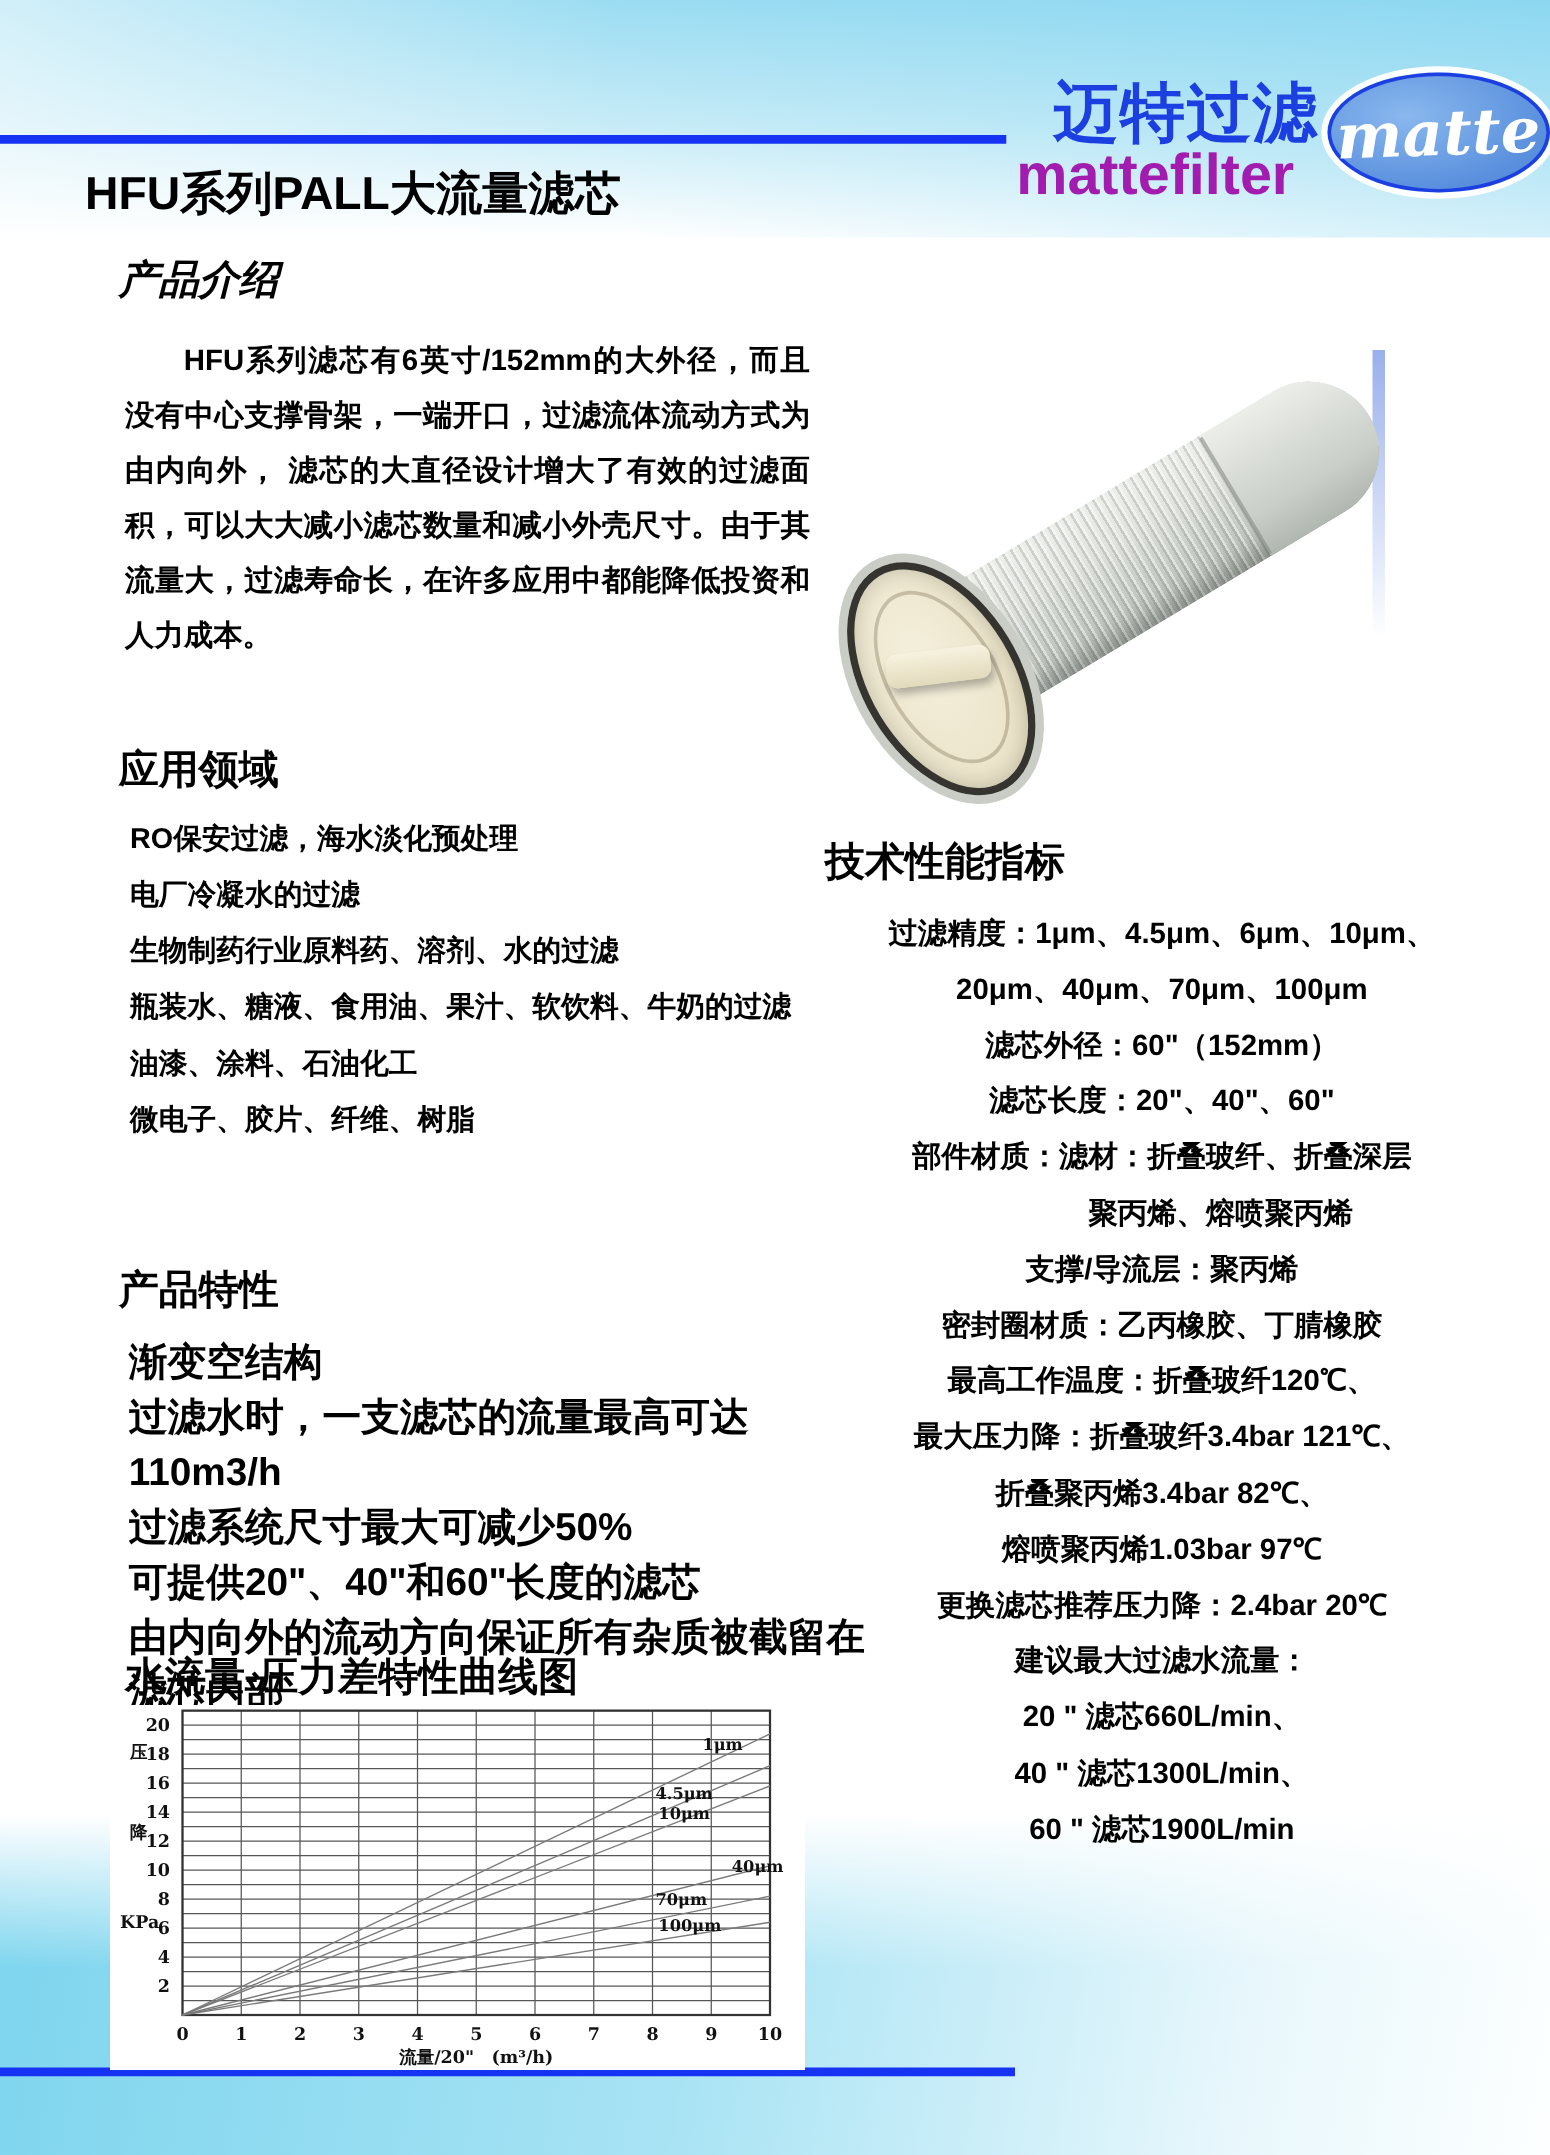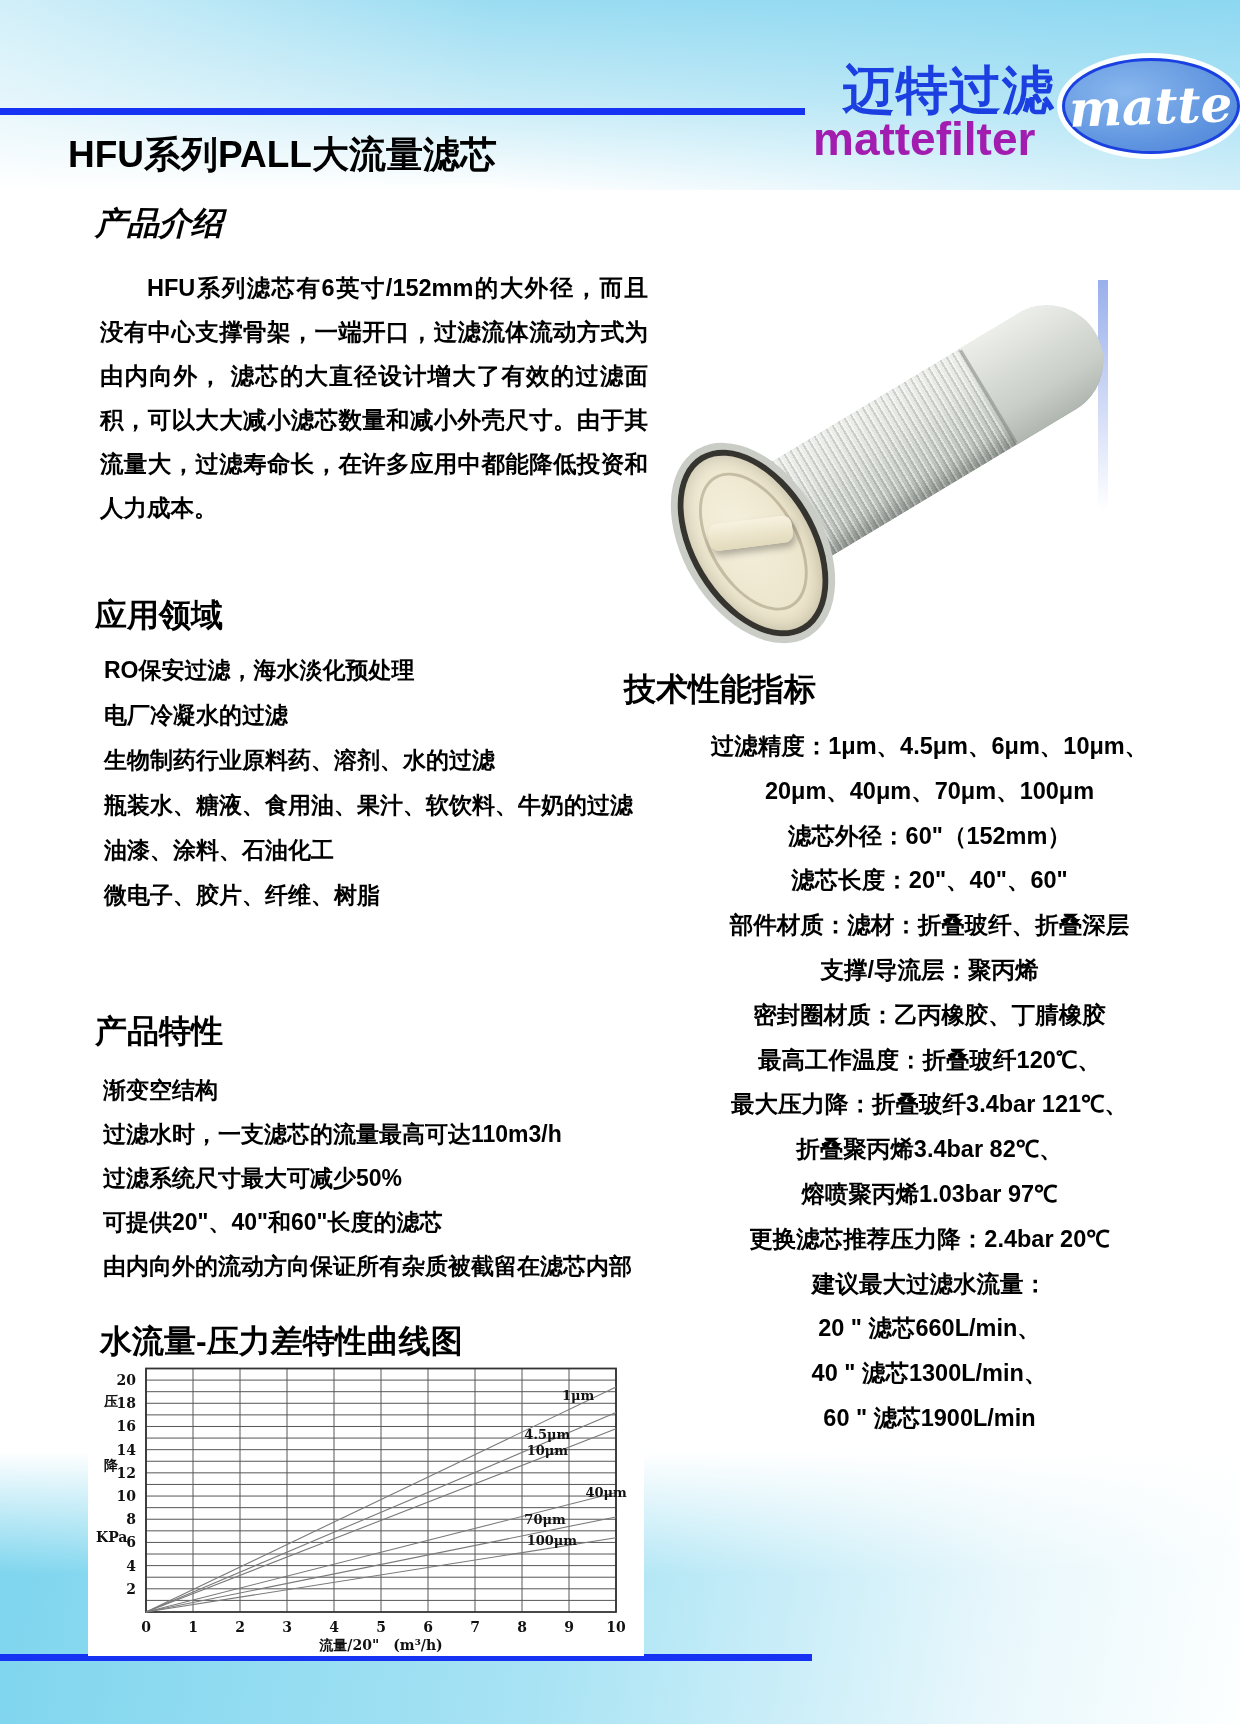--- a/index.html
+++ b/index.html
@@ -24,26 +24,26 @@
     border:3px solid #1b3fe0;box-shadow:0 0 0 5px rgba(255,255,255,.95);
     display:flex;align-items:center;justify-content:center;}
   .logo-ellipse span{font-family:"DejaVu Serif",serif;font-style:italic;font-weight:bold;color:#fff;
     font-size:50px;transform:rotate(-2deg);}
   
   .page-title{position:absolute;left:68px;top:130px;font-size:37px;white-space:nowrap;}
   .sec-h{position:absolute;font-size:32px;white-space:nowrap;}
   #h-intro{left:95px;top:202px;font-style:italic;}
   #h-apps{left:95px;top:594px;}
   #h-feat{left:95px;top:1010px;}
-  #h-tech{left:624px;top:668px;}
+  #h-tech{left:660px;top:668px;}
   #h-chart{left:100px;top:1320px;}
   .intro-body{position:absolute;left:100px;top:266px;width:548px;font-size:23.5px;line-height:44px;
     text-indent:2em;text-align:justify;}
   .apps-list{position:absolute;left:104px;top:648px;width:550px;font-size:23px;line-height:45px;}
-  .feat-list{position:absolute;left:103px;top:1068px;width:590px;font-size:23px;line-height:44px;}
+  .feat-list{position:absolute;left:103px;top:1068px;width:590px;font-size:31px;line-height:44px;}
   .tech-list{position:absolute;left:632px;top:724px;width:595px;font-size:23.5px;line-height:44.8px;text-align:center;}
   .li{white-space:normal;}
   
   .chart-panel{position:absolute;left:88px;top:1364px;width:556px;height:292px;background:#ffffff;}
   
   .photo{position:absolute;left:630px;top:255px;width:530px;height:425px;}
   .photo-edge{position:absolute;left:468px;top:25px;width:10px;height:230px;
     background:linear-gradient(to bottom, rgba(70,110,220,.55), rgba(70,110,220,0));}
   .tube{position:absolute;left:118px;top:230px;width:405px;height:112px;border-radius:56px;
     transform:rotate(-31deg);transform-origin:0 50%;
@@ -115,20 +115,21 @@
       <div class="li">由内向外的流动方向保证所有杂质被截留在滤芯内部</div>
     </div>
 
   <div class="sec-h" id="h-tech">技术性能指标</div>
   <div class="tech-list">
       <div class="li">过滤精度：1μm、4.5μm、6μm、10μm、</div>
       <div class="li">20μm、40μm、70μm、100μm</div>
       <div class="li">滤芯外径：60"（152mm）</div>
       <div class="li">滤芯长度：20"、40"、60"</div>
       <div class="li">部件材质：滤材：折叠玻纤、折叠深层</div>
+      <div class="li">　　　　聚丙烯、熔喷聚丙烯</div>
       <div class="li">支撑/导流层：聚丙烯</div>
       <div class="li">密封圈材质：乙丙橡胶、丁腈橡胶</div>
       <div class="li">最高工作温度：折叠玻纤120℃、</div>
       <div class="li">最大压力降：折叠玻纤3.4bar 121℃、</div>
       <div class="li">折叠聚丙烯3.4bar 82℃、</div>
       <div class="li">熔喷聚丙烯1.03bar 97℃</div>
       <div class="li">更换滤芯推荐压力降：2.4bar 20℃</div>
       <div class="li">建议最大过滤水流量：</div>
       <div class="li">20 " 滤芯660L/min、</div>
       <div class="li">40 " 滤芯1300L/min、</div>

